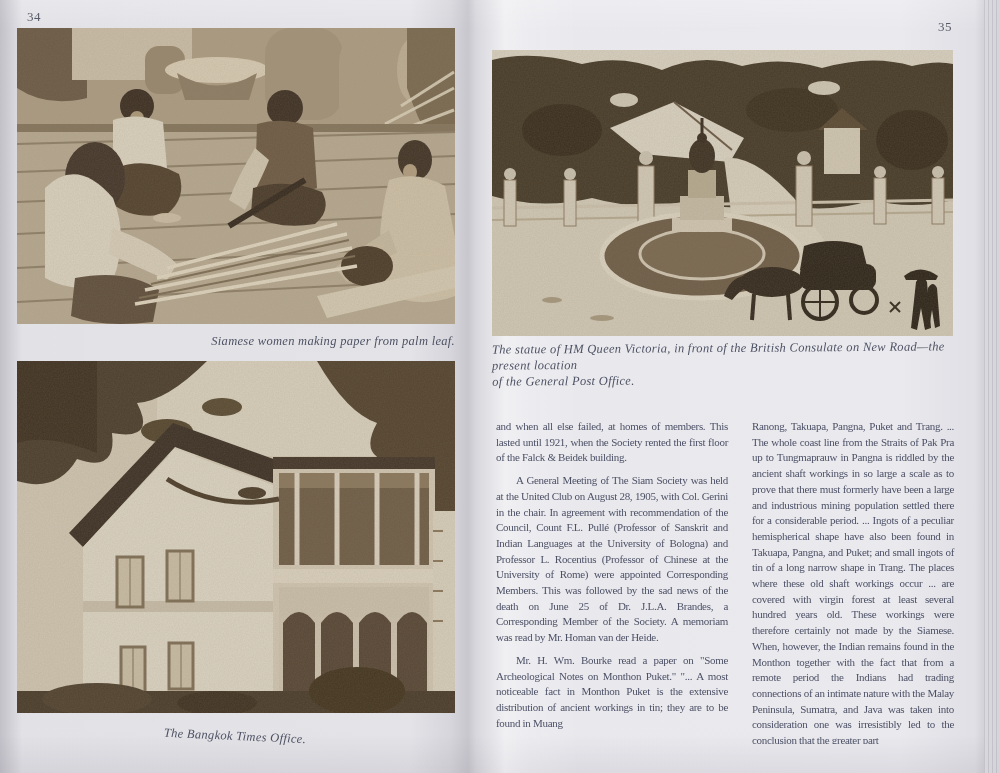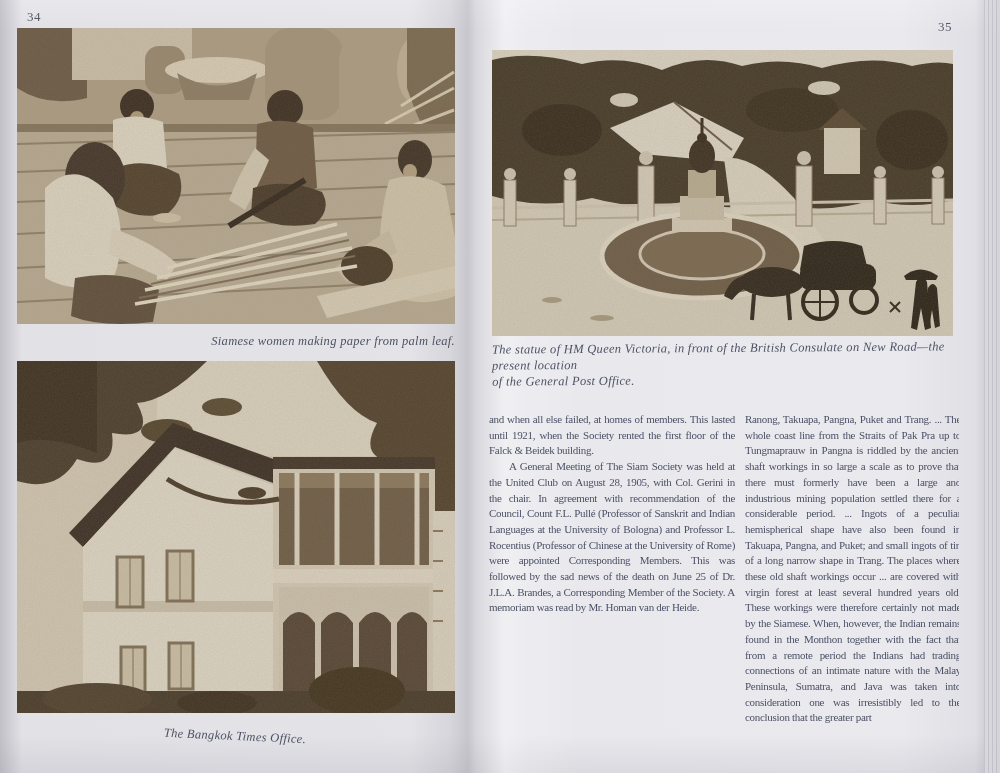--- a/index.html
+++ b/index.html
@@ -20,21 +20,21 @@
   .pn-right{left:938px;top:19px;}
   figure.photo{margin:0;position:absolute;line-height:0;}
   .photo svg{display:block;}
   .cap{position:absolute;font-style:italic;color:#4d5264;font-size:12.5px;letter-spacing:.3px;line-height:16px;}
   .cap-c{text-align:center;}
   .cap1{left:17px;top:333px;width:438px;text-align:right;}
   .cap2{left:60px;top:728px;width:350px;transform:rotate(2.6deg);}
   .cap3{left:492px;top:340px;width:468px;white-space:pre-line;transform:rotate(-0.4deg);}
   .columns{position:absolute;left:489px;top:412px;width:470px;height:332px;display:flex;gap:10px;overflow:hidden;}
   .col{text-align:justify;color:#4c5166;}
-  .col p{margin:0;}
+  .col p{margin:7px;}
   .col p.ind{text-indent:20px;}
   .col1{width:246px;flex:none;font-size:11px;line-height:15.7px;letter-spacing:-0.3px;}
   .col2{width:216px;flex:none;font-size:11px;line-height:15.7px;letter-spacing:-0.3px;}
 </style>
 </head>
 <body>
 
 <div class="book">
 
   <div>
@@ -253,20 +253,21 @@
         <rect width="461" height="286" filter="url(#g3)"></rect>
       </svg>
     </figure>
     <div class="cap cap3">The statue of HM Queen Victoria, in front of the British Consulate on New Road—the present location
 of the General Post Office.</div>
 
     <div class="columns">
       <div class="col col1">
         <p>and when all else failed, at homes of members. This lasted until 1921, when the Society rented the first floor of the Falck &amp; Beidek building.</p>
         <p class="ind">A General Meeting of The Siam Society was held at the United Club on August 28, 1905, with Col. Gerini in the chair.  In agreement with recommendation of the Council, Count F.L. Pullé (Professor of Sanskrit and Indian Languages at the University of Bologna) and Professor L. Rocentius (Professor of Chinese at the University of Rome) were appointed Corresponding Members.  This was followed by the sad news of the death on June 25 of Dr. J.L.A. Brandes, a Corresponding Member of the Society.  A memoriam was read by Mr. Homan van der Heide.</p>
+        <p class="ind">Mr. H. Wm. Bourke read a paper on "Some Archeological Notes on Monthon Puket." "... A most noticeable fact in Monthon Puket is the extensive distribution of ancient workings in tin; they are to be found in Muang</p>
       </div>
       <div class="col col2">
         <p>Ranong, Takuapa, Pangna, Puket and Trang. ... The whole coast line from the Straits of Pak Pra up to Tungmaprauw in Pangna is riddled by the ancient shaft workings in so large a scale as to prove that there must formerly have been a large and industrious mining population settled there for a considerable period. ... Ingots of a peculiar hemispherical shape have also been found in Takuapa, Pangna, and Puket; and small ingots of tin of a long narrow shape in Trang.  The places where these old shaft workings occur ... are covered with virgin forest at least several hundred years old.  These workings were therefore certainly not made by the Siamese.  When, however, the Indian remains found in the Monthon together with the fact that from a remote period the Indians had trading connections of an intimate nature with the Malay Peninsula, Sumatra, and Java was taken into consideration one was irresistibly led to the conclusion that the greater part</p>
       </div>
     </div>
   </div>
 
   <div class="page-stack"></div>
 </div>
 

